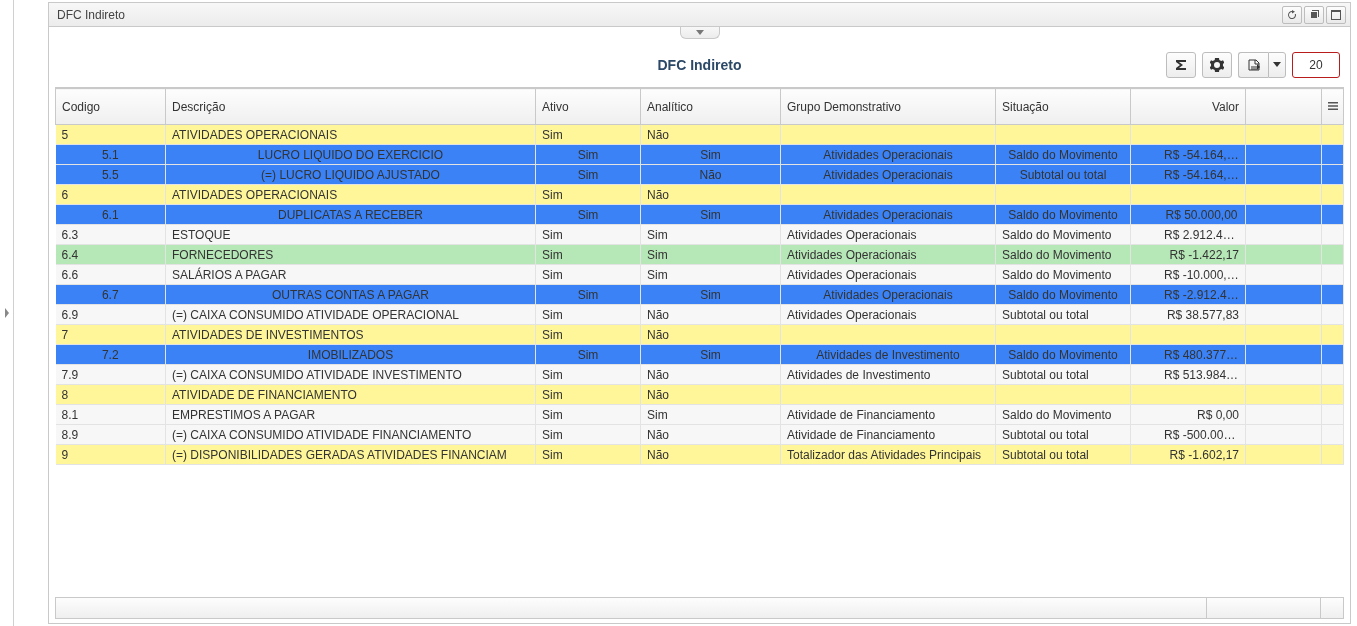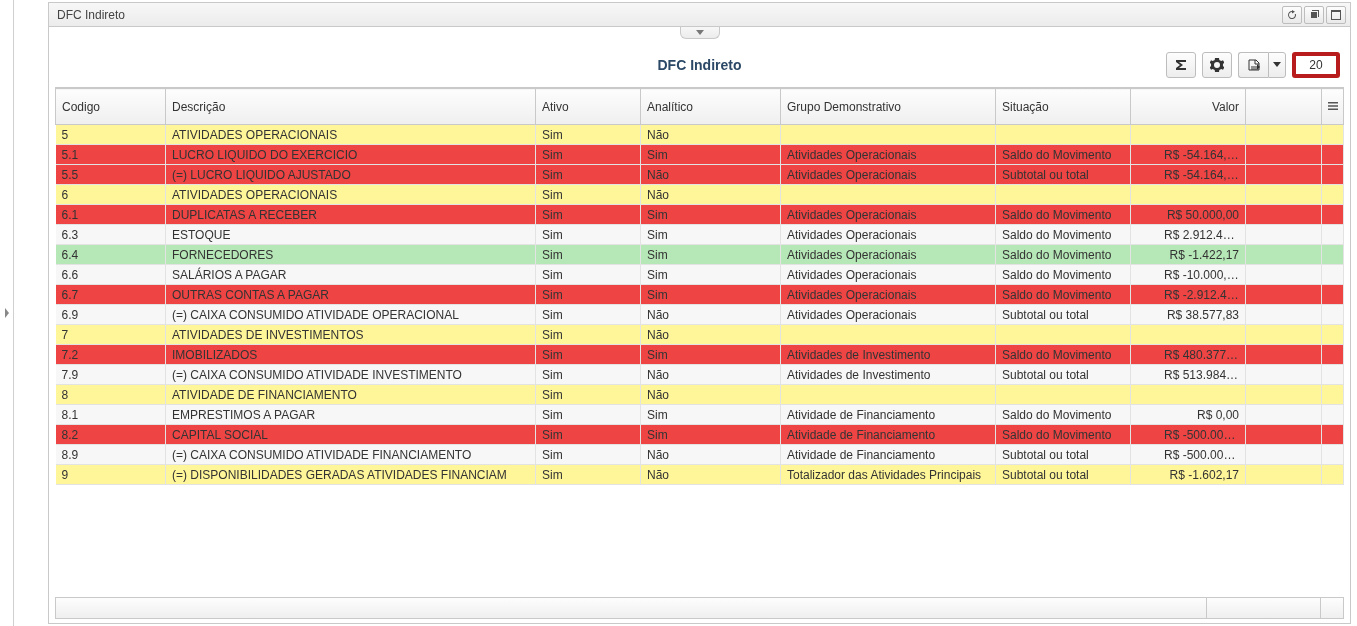--- a/index.html
+++ b/index.html
@@ -82,21 +82,21 @@
     border-radius:3px;
     display:flex;align-items:center;justify-content:center;
     padding:0 6px; cursor:pointer;
   }
   .tbtn svg{fill:#333;}
   .tbtn-split{display:flex;gap:0;}
   .tbtn-split .tbtn:first-child{border-top-right-radius:0;border-bottom-right-radius:0;border-right:none;}
   .tbtn-split .tbtn:last-child{border-top-left-radius:0;border-bottom-left-radius:0;min-width:18px;padding:0 2px;}
   .page-input{
     height:26px;width:48px;
-    border:4px solid #b91c1c;border-radius:3px;
+    border:1px solid #b91c1c;border-radius:3px;
     background:#fff;
     text-align:center;font-size:12px;color:#333;
   }
 
   .grid-wrap{
     flex:1; overflow:hidden;
     border-top:1px solid #c9c9c9;
     position:relative;
     margin:4px 6px 0 6px;
   }
@@ -113,21 +113,21 @@
   }
   .grid th.right{text-align:right;padding-left:45px;}
   .grid td{
     border-right:1px solid #e3e3e3;
     border-bottom:1px solid #e3e3e3;
     padding:2px 6px; height:20px;
     white-space:nowrap; overflow:hidden; text-overflow:ellipsis;
     color:#333;
   }
   .grid tr.row-odd td{ background:#f7f7f7; }
-  .grid tr.row-even td{ background:#ef4444; }
+  .grid tr.row-even td{ background:#3b82f6;text-align:center; }
   .grid tr.row-yellow td{ background:#fff69a; }
   .grid tr.row-green td{ background:#b6e7b6; }
   .grid td.right{ text-align:right;padding-left:33px; }
   .menu-col{
     width:22px;text-align:center;cursor:pointer;
     border-left:1px solid #c9c9c9;
   }
   .menu-col svg{fill:#555;}
   col.c-codigo{width:110px;}
   col.c-desc{width:370px;}
@@ -410,31 +410,20 @@
             <td>8.1</td>
             <td>EMPRESTIMOS A PAGAR</td>
             <td>Sim</td>
             <td>Sim</td>
             <td>Atividade de Financiamento</td>
             <td>Saldo do Movimento</td>
             <td class="right">R$ 0,00</td>
             <td></td>
             <td></td>
           </tr>
-          <tr class="row-even">
-            <td>8.2</td>
-            <td>CAPITAL SOCIAL</td>
-            <td>Sim</td>
-            <td>Sim</td>
-            <td>Atividade de Financiamento</td>
-            <td>Saldo do Movimento</td>
-            <td class="right">R$ -500.000,00</td>
-            <td></td>
-            <td></td>
-          </tr>
           <tr class="row-odd">
             <td>8.9</td>
             <td>(=) CAIXA CONSUMIDO ATIVIDADE FINANCIAMENTO</td>
             <td>Sim</td>
             <td>Não</td>
             <td>Atividade de Financiamento</td>
             <td>Subtotal ou total</td>
             <td class="right">R$ -500.000,00</td>
             <td></td>
             <td></td>

